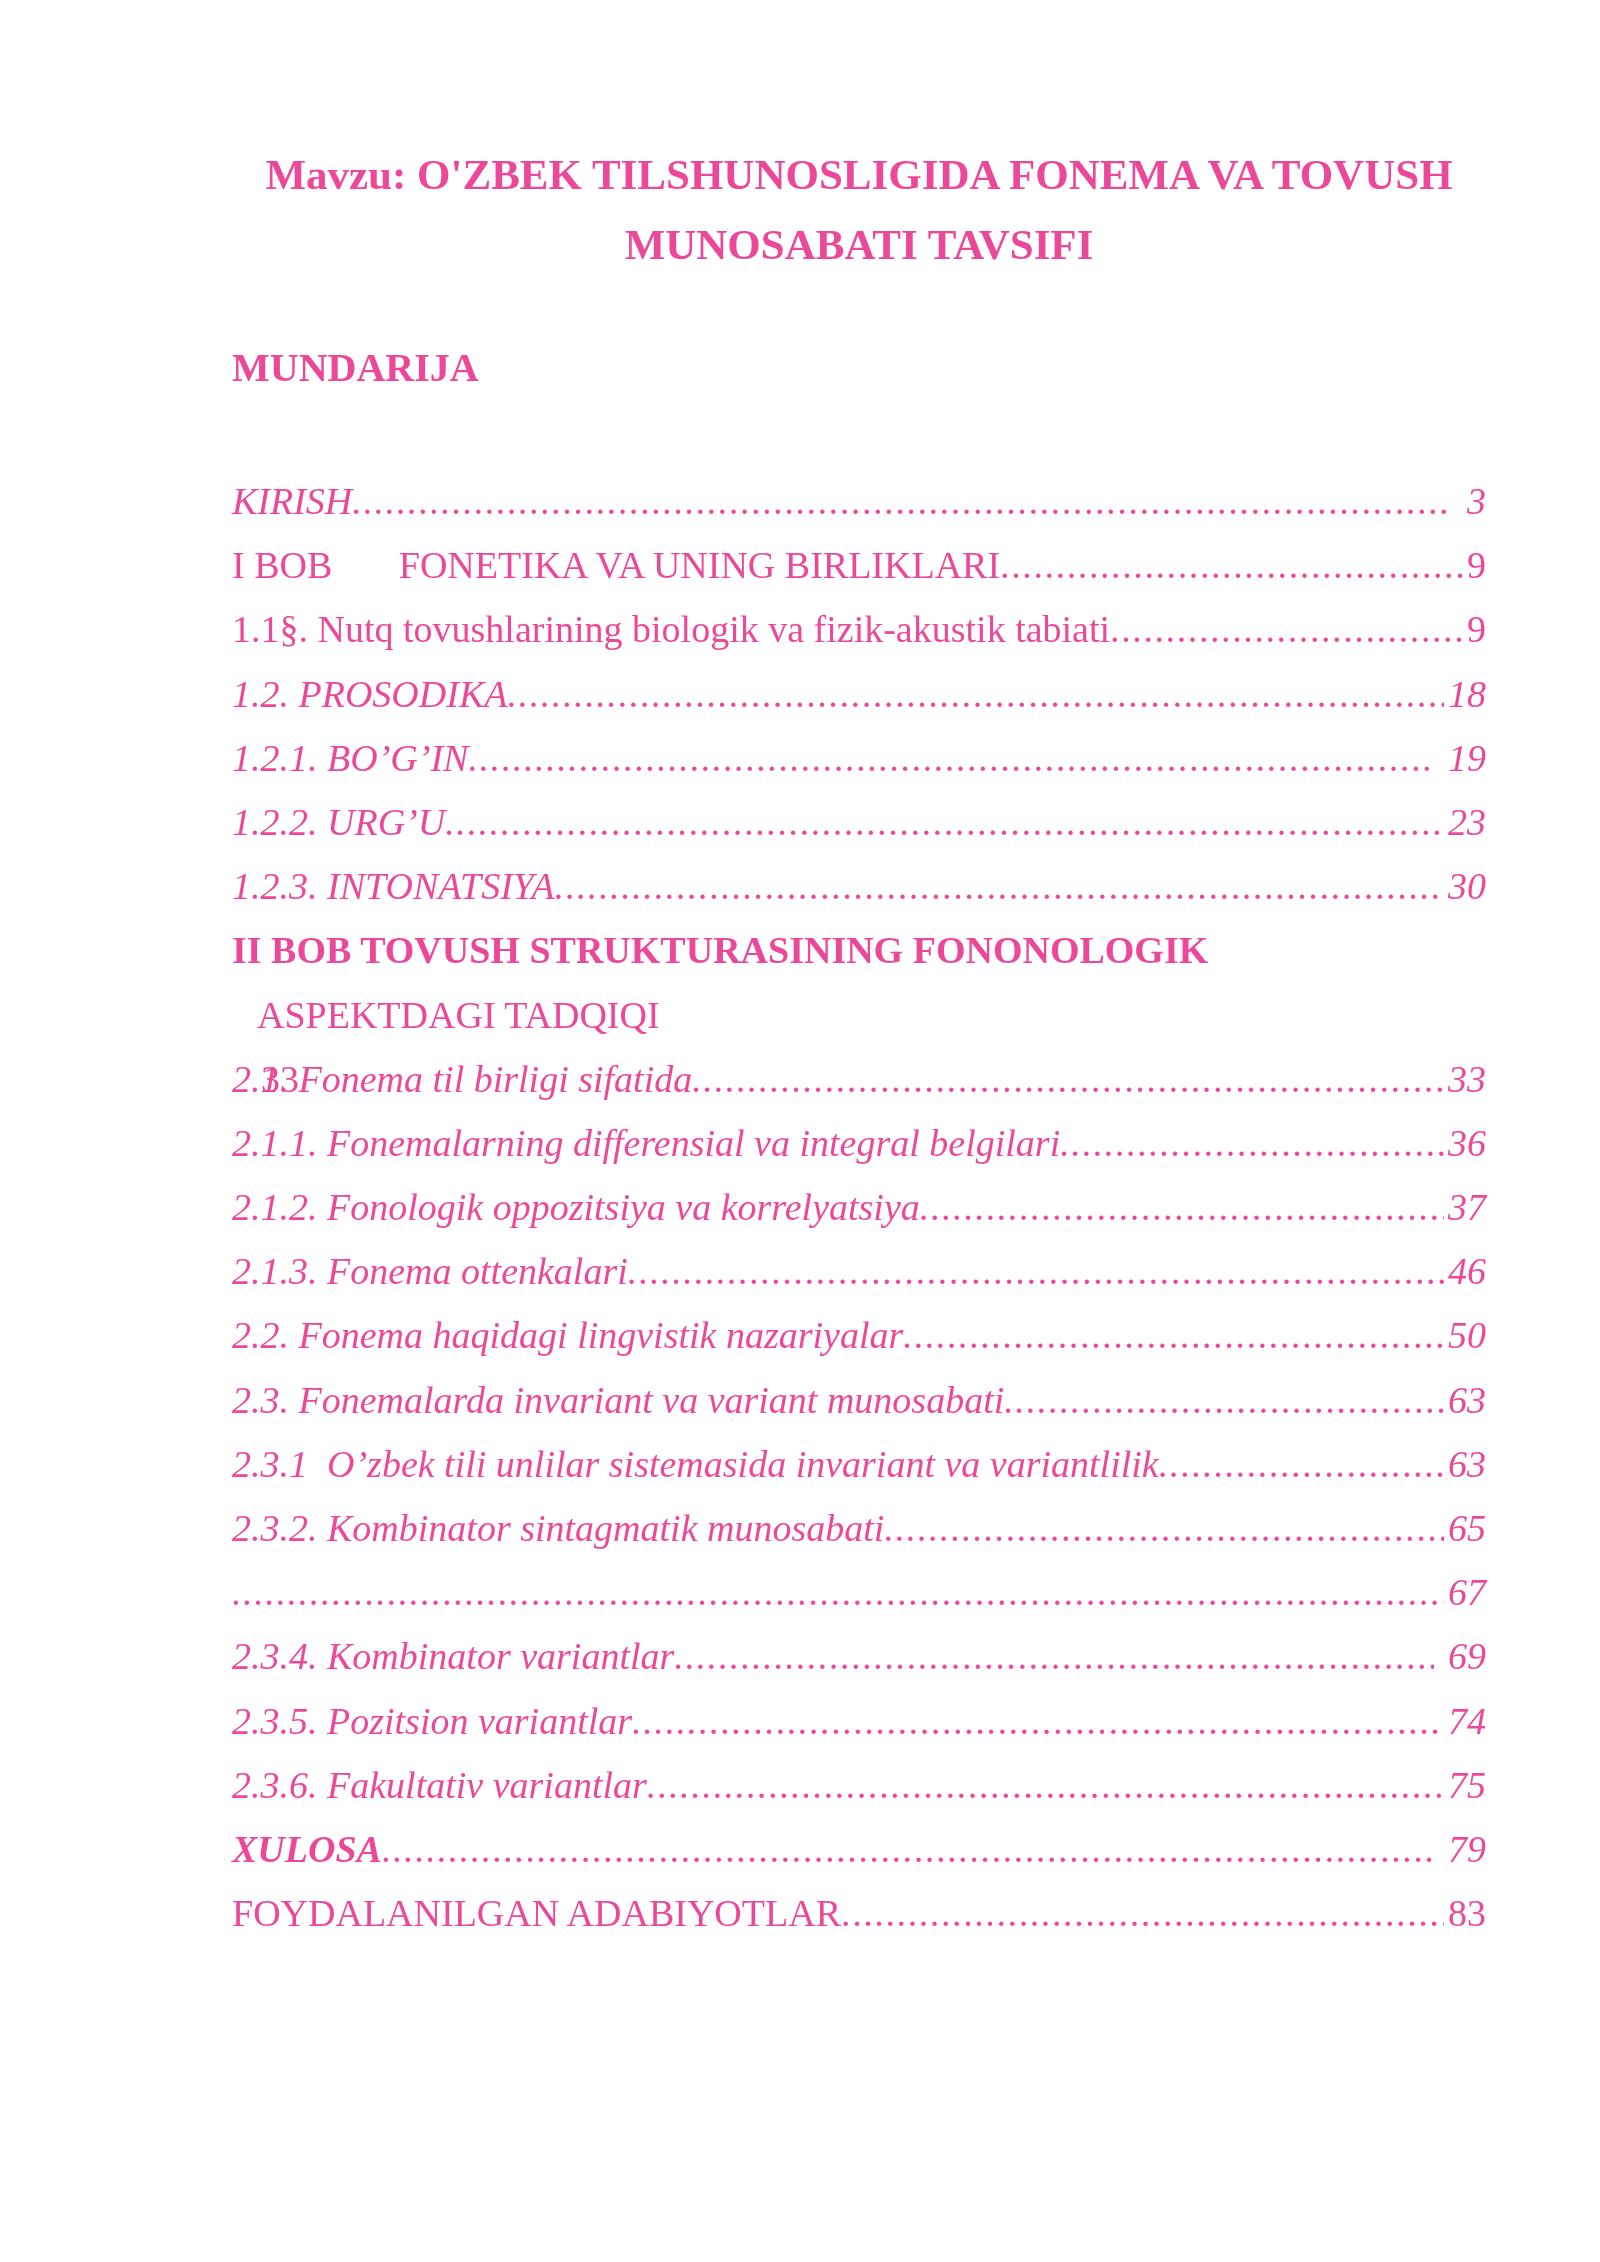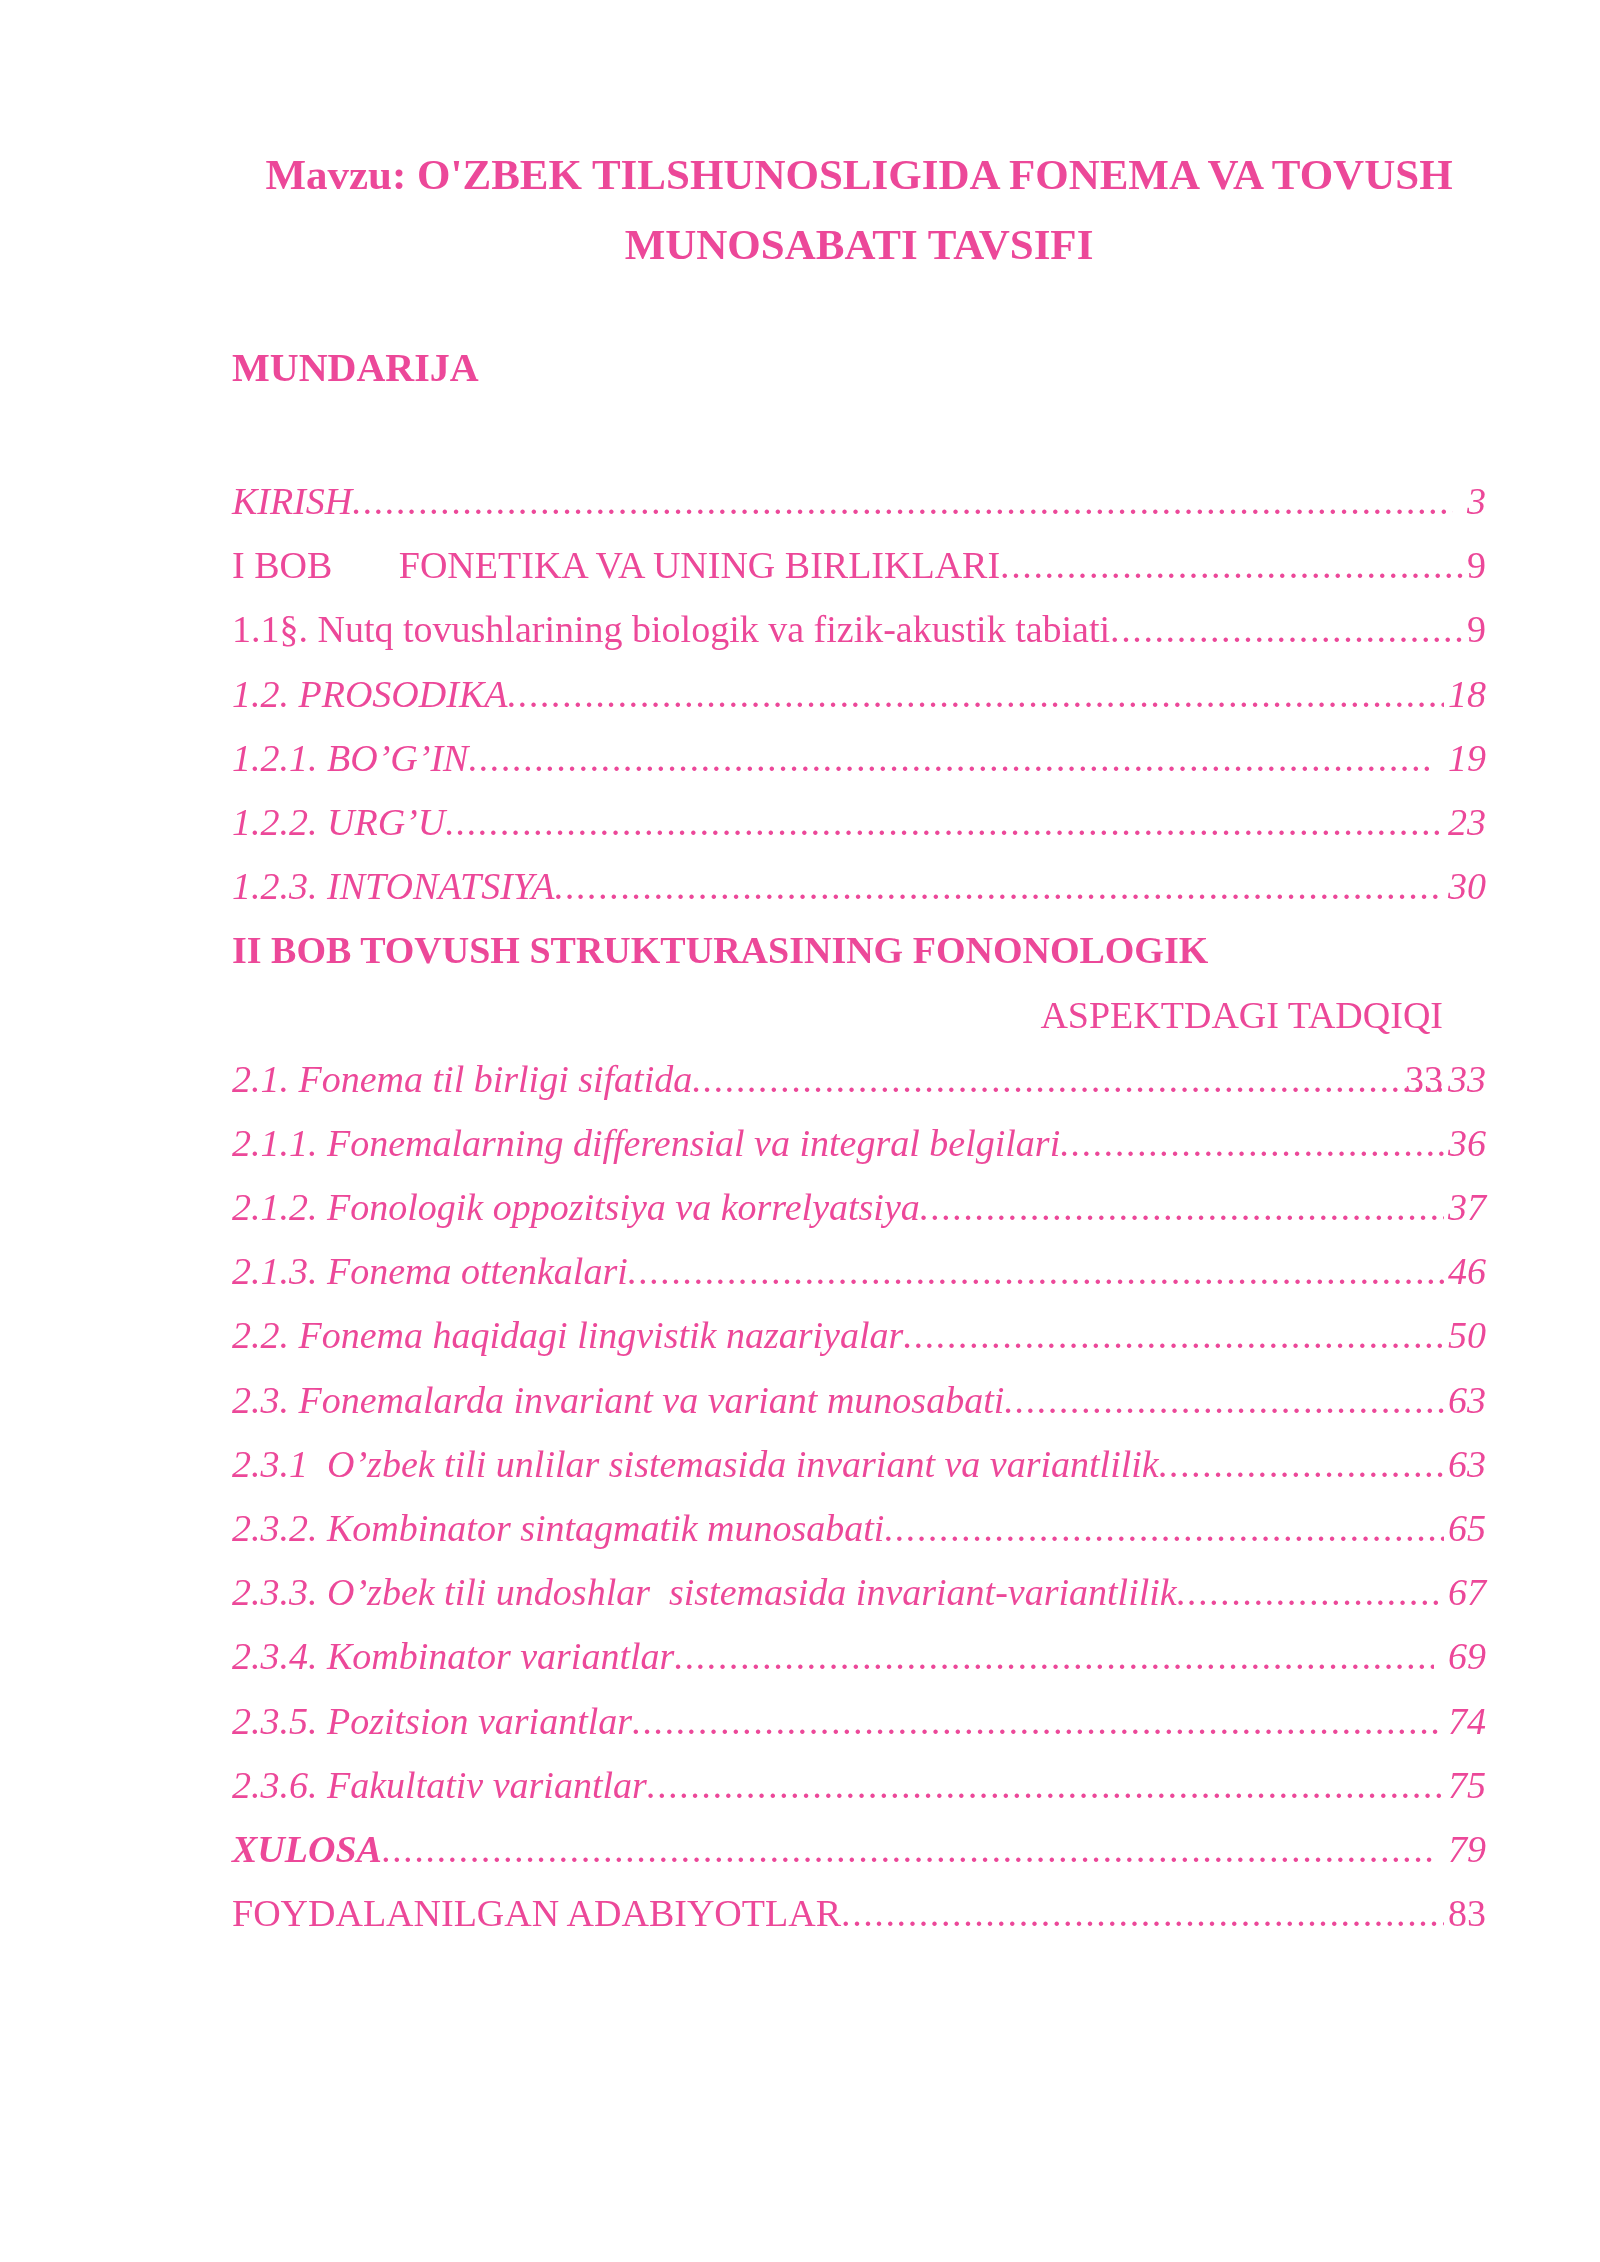--- a/index.html
+++ b/index.html
@@ -22,21 +22,21 @@
   }
   .toc-heading {
     font-weight: bold;
     font-size: 40px;
     line-height: 70px;
     margin-top: 53px;
   }
   .toc { margin-top: 66px; font-size: 38px; }
   .row {
     display: flex;
-    align-items: flex-end;
+    align-items: flex-start;
     height: 64.2px;
     line-height: 64.2px;
   }
   .label { white-space: pre; flex: 0 0 auto; }
   .dots  { flex: 1 1 auto; min-width: 0; overflow: hidden; white-space: nowrap; }
   .dots::after {
     letter-spacing: 1.6px;
     content: "................................................................................................................................................................................................................................................................";
   }
   .pg { white-space: pre; flex: 0 0 auto; padding-left: 4px; }
@@ -160,21 +160,20 @@
       <span class="pg st-italic">63</span>
     </div>
 
     <div class="row">
       <span class="label st-italic">2.3.2. Kombinator sintagmatik munosabati</span>
       <span class="dots st-italic"></span>
       <span class="pg st-italic">65</span>
     </div>
 
     <div class="row">
-      <span class="label st-italic">2.3.3. O’zbek tili undoshlar&nbsp; sistemasida invariant-variantlilik</span>
       <span class="dots st-italic"></span>
       <span class="pg st-italic">67</span>
     </div>
 
     <div class="row">
       <span class="label st-italic">2.3.4. Kombinator variantlar</span>
       <span class="dots st-italic"></span>
       <span class="pg st-italic pg-wide">69</span>
     </div>
 

